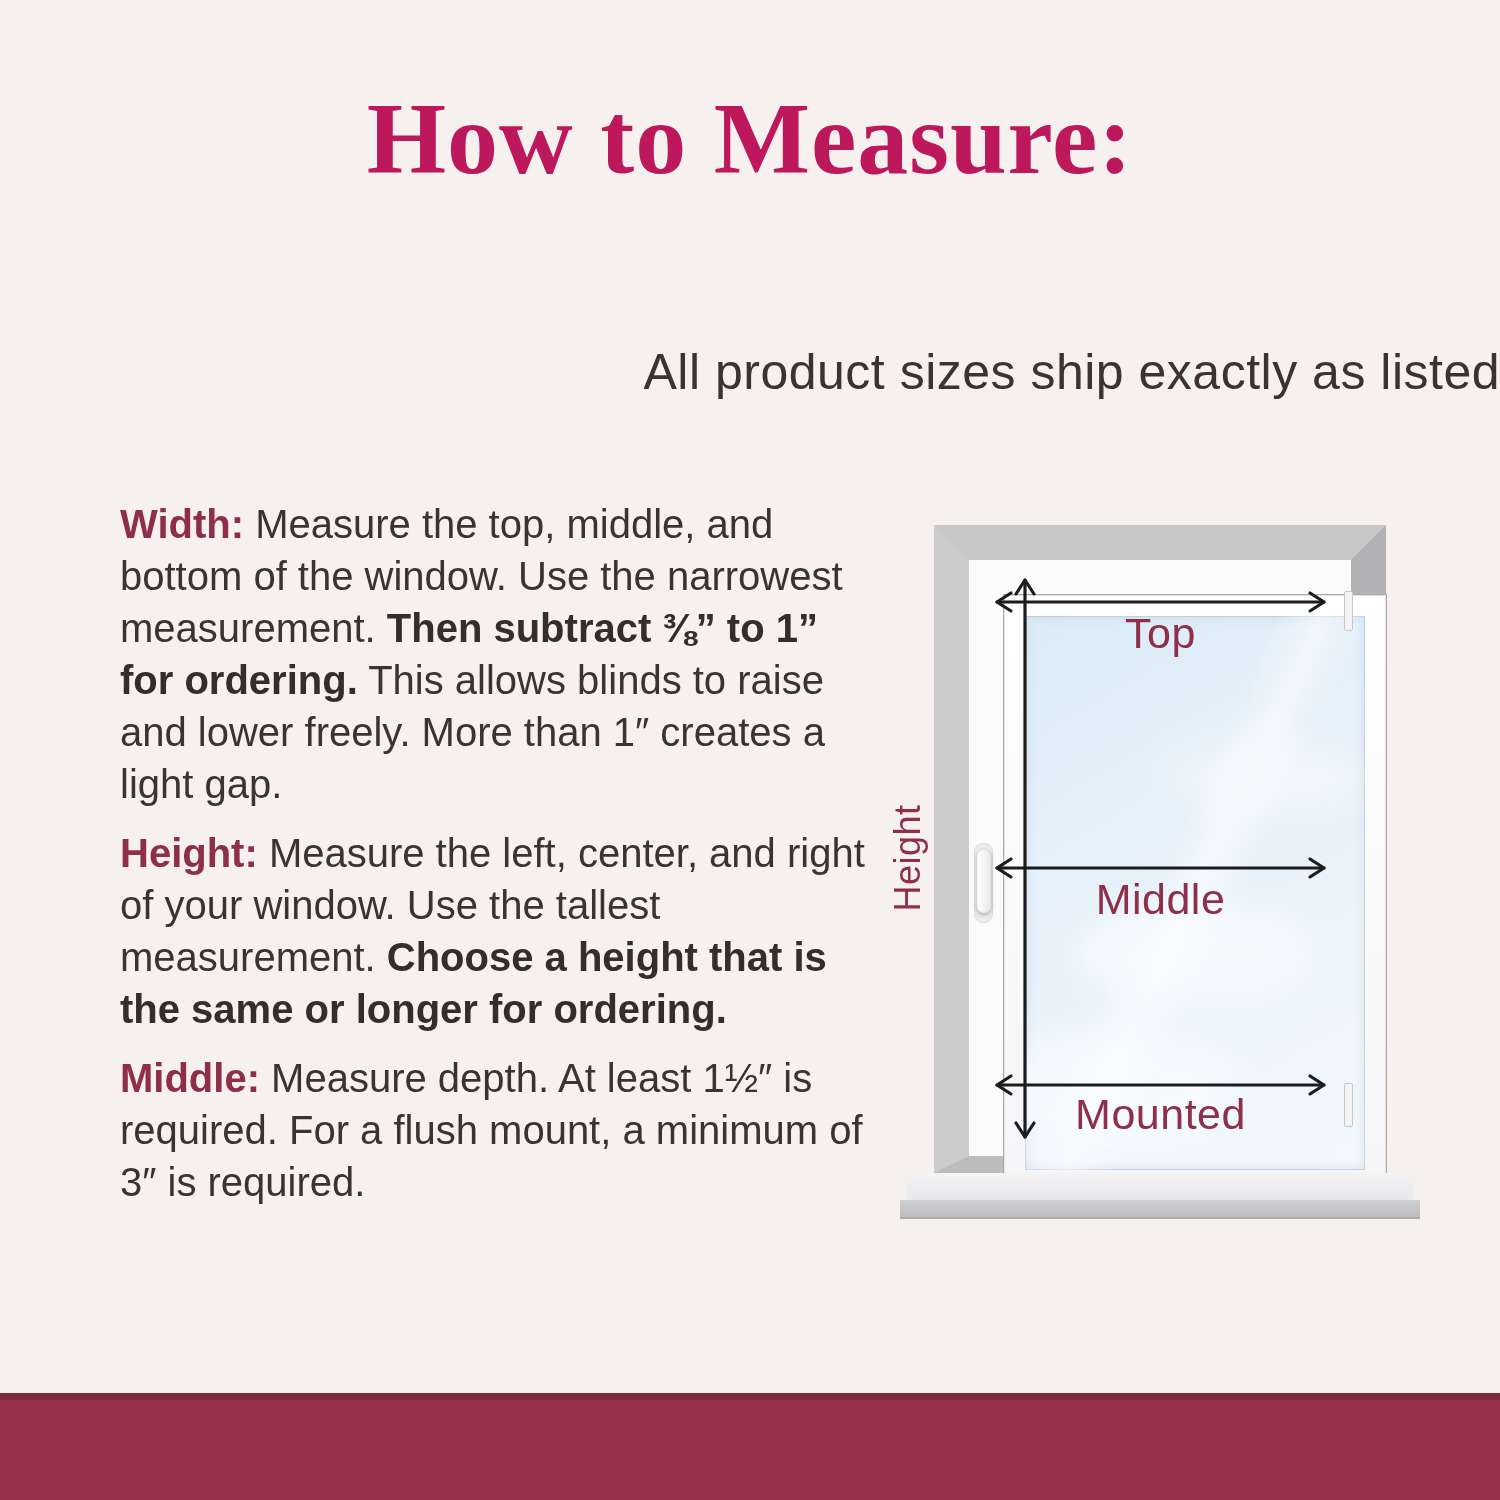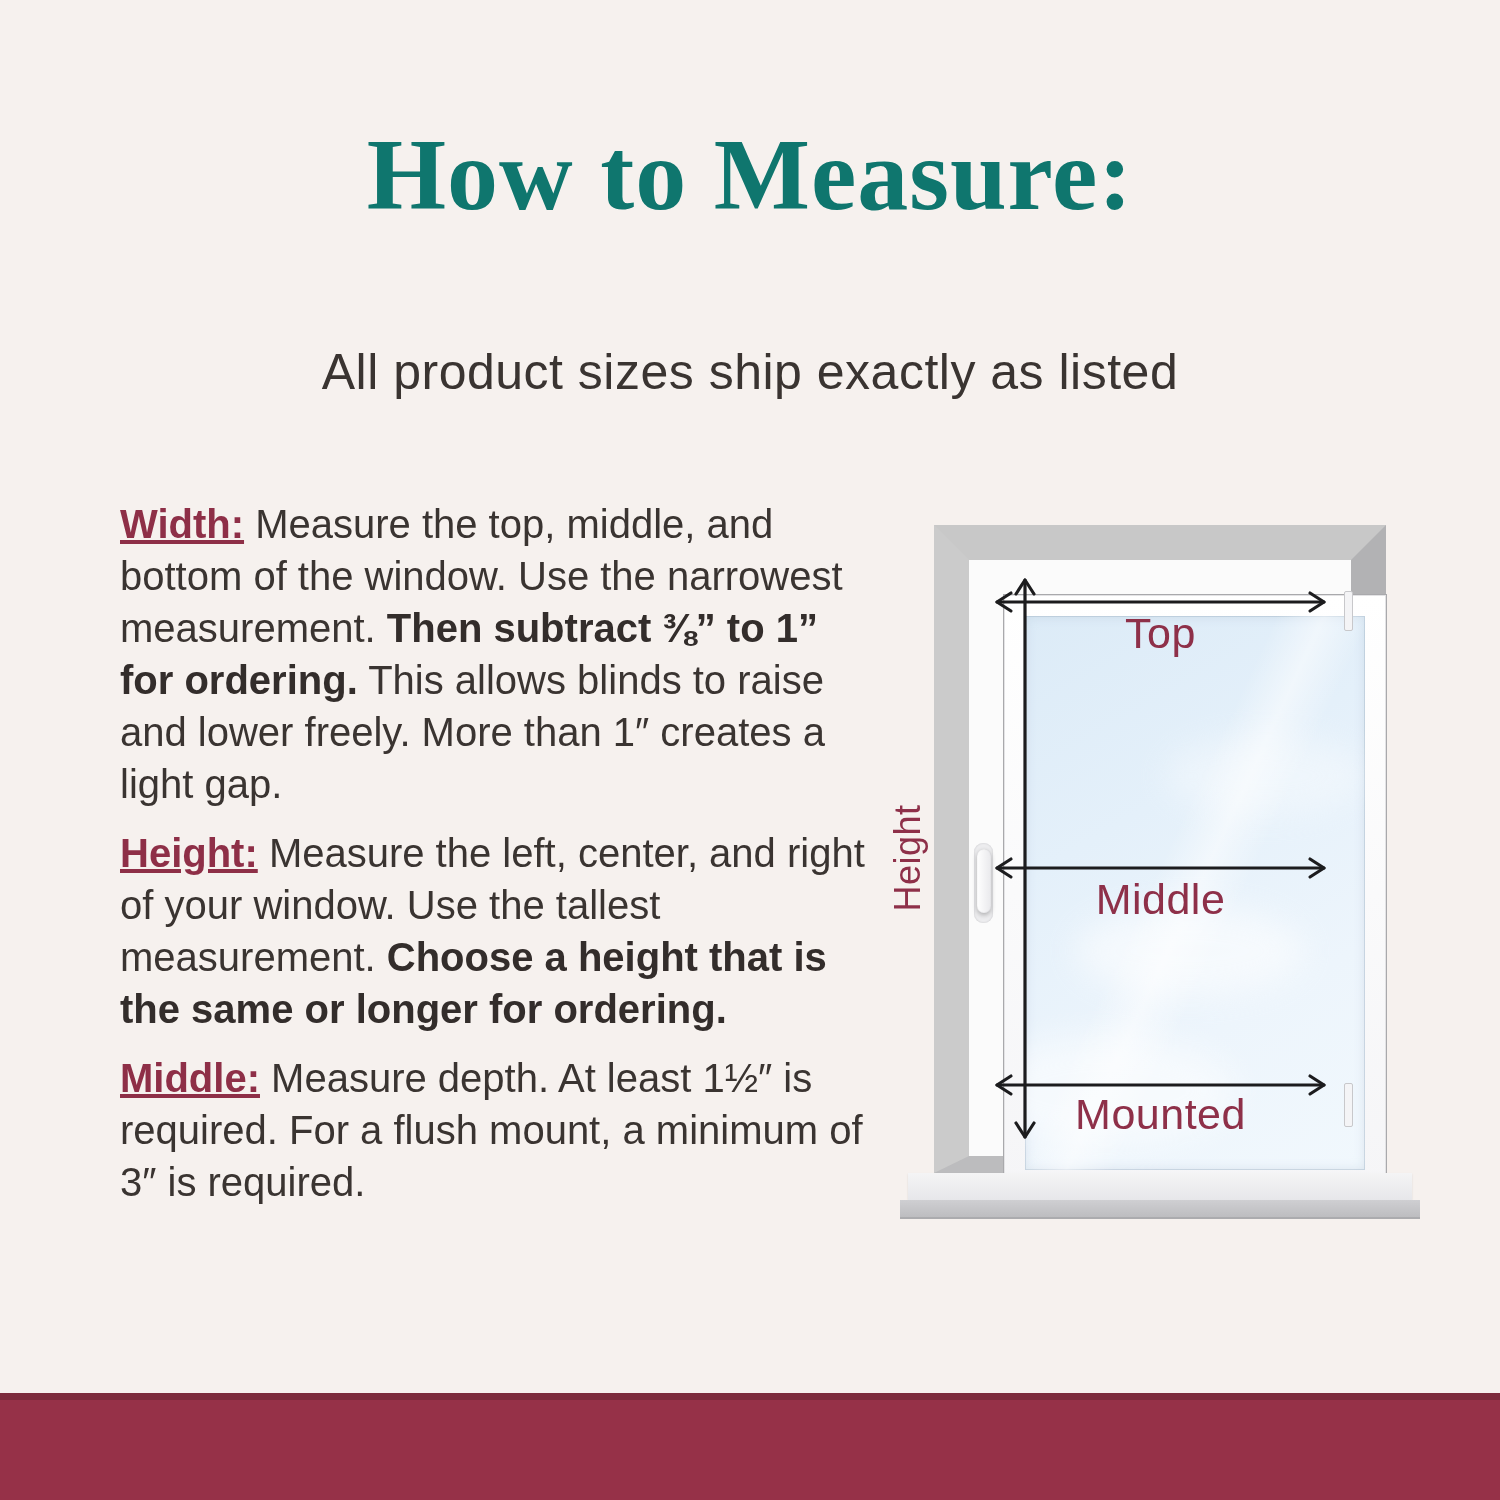--- a/index.html
+++ b/index.html
@@ -9,40 +9,39 @@
     font-family:"Liberation Sans", sans-serif;
   }
 
   
   .title {
     position:absolute; top:84px; left:0; width:1500px;
     text-align:center;
     font-family:"Liberation Serif", serif;
     font-weight:700;
     font-size:102px; line-height:110px;
-    color:#0f766e;
+    color:#be185d;
     letter-spacing:1px;
-    margin-top:36px;
   }
   .subtitle {
     position:absolute; top:344px; left:0; width:1500px;
-    text-align:center;
+    text-align:right;
     font-size:50px; line-height:56px;
     color:#3a3431;
     letter-spacing:.5px;
   }
 
   
   .instructions {
     position:absolute; left:120px; top:498px; width:758px;
     font-size:40px; line-height:52px;
     color:#3a3431;
   }
   .instructions p { margin:0 0 17px 0; }
-  .para-label { font-weight:700; color:#8e2f47;text-decoration:underline; }
+  .para-label { font-weight:700; color:#8e2f47; }
   .seg-bold   { font-weight:700; color:#332d2b; }
   .seg-normal { font-weight:400; }
 
   
   .window { position:absolute; left:934px; top:525px; width:452px; height:694px; }
 
   .casing {
     position:absolute; left:0; top:0; box-sizing:border-box;
     width:452px; height:648px;
     border-style:solid;

